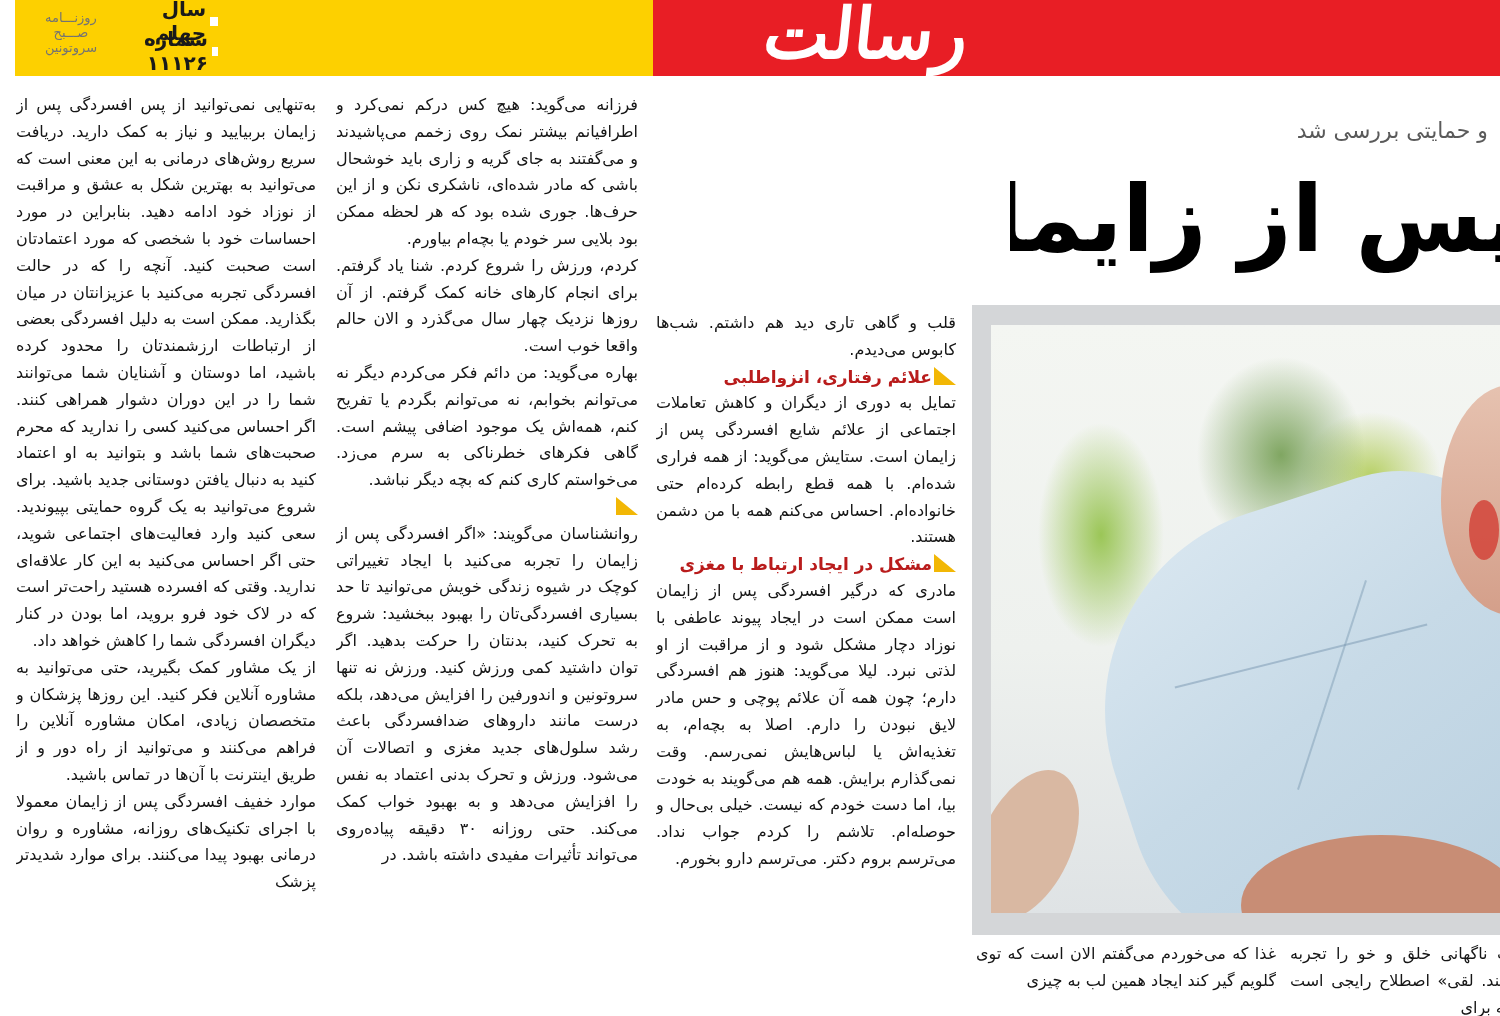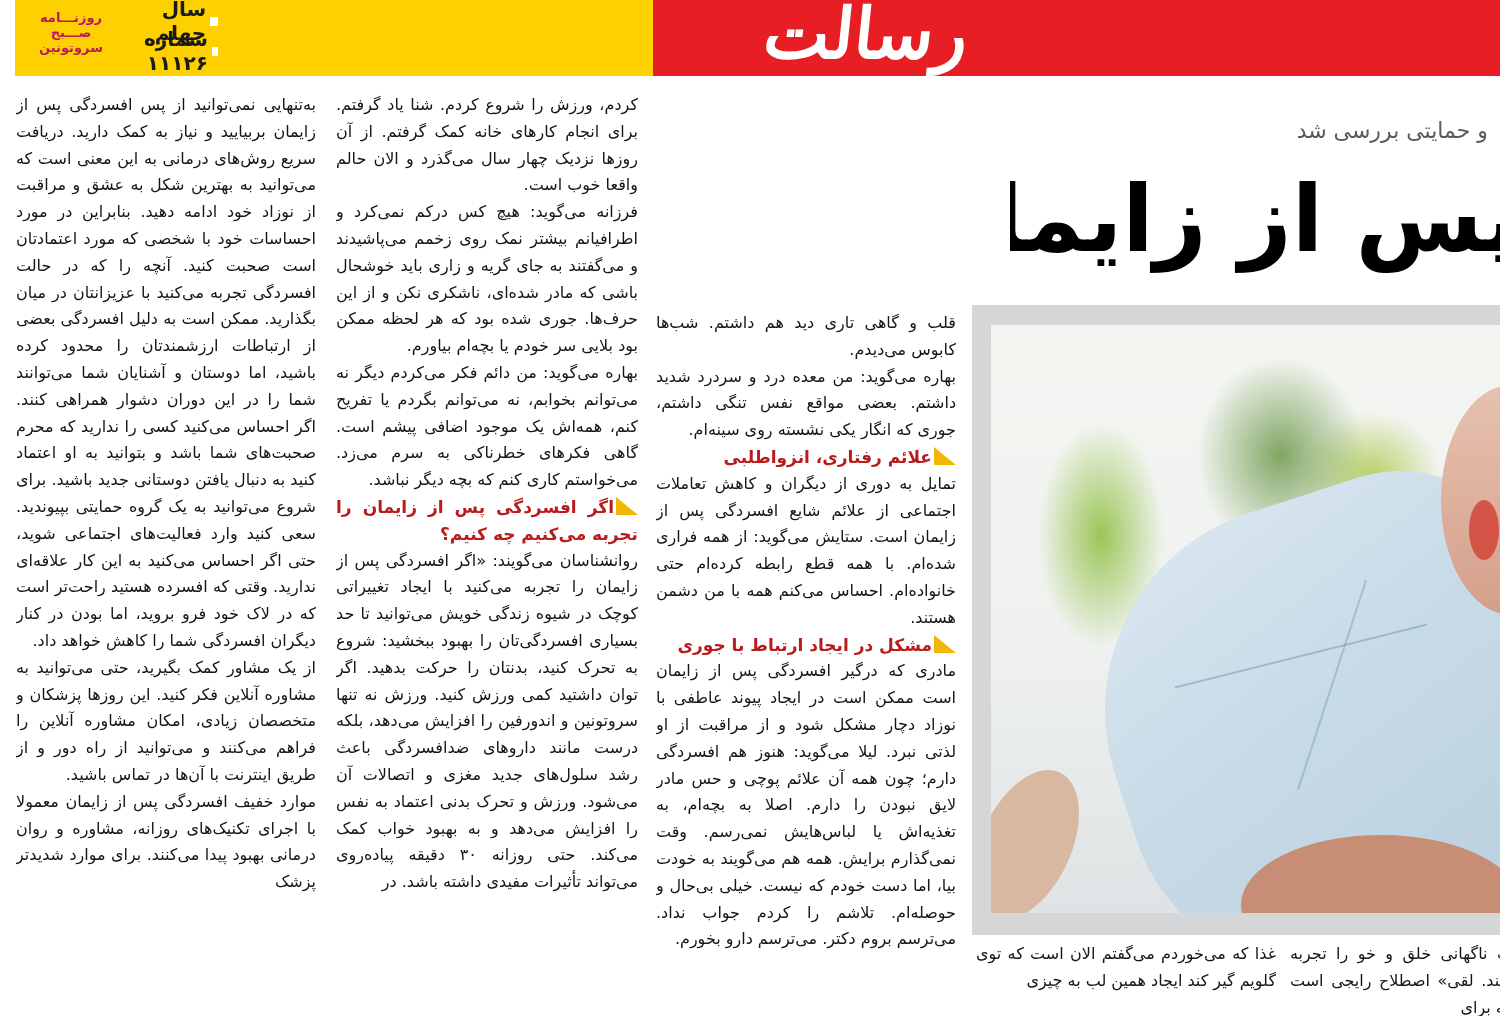--- a/index.html
+++ b/index.html
@@ -18,22 +18,22 @@
   .brand-logo {
     position: absolute; left: 668px; top: -8px; width: 300px; height: 84px;
     direction: rtl; text-align: right;
     color: #ffffff; font-family: "DejaVu Serif", serif; font-weight: bold;
     font-size: 70px; line-height: 84px; letter-spacing: -2px;
     transform: skewX(-6deg);
   }
   .paper-name {
     position: absolute; left: 36px; top: 10px; width: 70px;
     direction: rtl; text-align: center;
-    font-family: "DejaVu Sans", sans-serif; font-weight: bold; font-size: 13px;
-    line-height: 15px; color: #be185d;
+    font-family: "DejaVu Sans", sans-serif; font-weight: normal; font-size: 13px;
+    line-height: 15px; color: #737373;
   }
   .issue-info {
     position: absolute; left: 118px; top: 6px; width: 100px;
     direction: rtl; text-align: right;
     font-weight: bold; font-size: 20px; color: #1a1a1a;
   }
   .issue-row { display: flex; flex-direction: row-reverse; align-items: center; justify-content: flex-end; height: 30px; gap: 4px; }
   .issue-row .sq { display: inline-block; width: 9px; height: 9px; background: #ffffff; }
 
   
@@ -148,33 +148,32 @@
   </div>
 </div>
 
 <div class="col col-1">
   <p>به‌تنهایی نمی‌توانید از پس افسردگی پس از زایمان بربیایید و نیاز به کمک دارید. دریافت سریع روش‌های درمانی به این معنی است که می‌توانید به بهترین شکل به عشق و مراقبت از نوزاد خود ادامه دهید. بنابراین در مورد احساسات خود با شخصی که مورد اعتمادتان است صحبت کنید. آنچه را که در حالت افسردگی تجربه می‌کنید با عزیزانتان در میان بگذارید. ممکن است به دلیل افسردگی بعضی از ارتباطات ارزشمندتان را محدود کرده باشید، اما دوستان و آشنایان شما می‌توانند شما را در این دوران دشوار همراهی کنند. اگر احساس می‌کنید کسی را ندارید که محرم صحبت‌های شما باشد و بتوانید به او اعتماد کنید به دنبال یافتن دوستانی جدید باشید. برای شروع می‌توانید به یک گروه حمایتی بپیوندید. سعی کنید وارد فعالیت‌های اجتماعی شوید، حتی اگر احساس می‌کنید به این کار علاقه‌ای ندارید. وقتی که افسرده هستید راحت‌تر است که در لاک خود فرو بروید، اما بودن در کنار دیگران افسردگی شما را کاهش خواهد داد.</p>
   <p>از یک مشاور کمک بگیرید، حتی می‌توانید به مشاوره آنلاین فکر کنید. این روزها پزشکان و متخصصان زیادی، امکان مشاوره آنلاین را فراهم می‌کنند و می‌توانید از راه دور و از طریق اینترنت با آن‌ها در تماس باشید.</p>
   <p>موارد خفیف افسردگی پس از زایمان معمولا با اجرای تکنیک‌های روزانه، مشاوره و روان درمانی بهبود پیدا می‌کنند. برای موارد شدیدتر پزشک</p>
 </div>
 
 <div class="col col-2">
+  <p>فرزانه می‌گوید: هیچ کس درکم نمی‌کرد و اطرافیانم بیشتر نمک روی زخمم می‌پاشیدند و می‌گفتند به جای گریه و زاری باید خوشحال باشی که مادر شده‌ای، ناشکری نکن و از این حرف‌ها. جوری شده بود که هر لحظه ممکن بود بلایی سر خودم یا بچه‌ام بیاورم.</p>
   <p>کردم، ورزش را شروع کردم. شنا یاد گرفتم. برای انجام کارهای خانه کمک گرفتم. از آن روزها نزدیک چهار سال می‌گذرد و الان حالم واقعا خوب است.</p>
-  <p>فرزانه می‌گوید: هیچ کس درکم نمی‌کرد و اطرافیانم بیشتر نمک روی زخمم می‌پاشیدند و می‌گفتند به جای گریه و زاری باید خوشحال باشی که مادر شده‌ای، ناشکری نکن و از این حرف‌ها. جوری شده بود که هر لحظه ممکن بود بلایی سر خودم یا بچه‌ام بیاورم.</p>
   <p>بهاره می‌گوید: من دائم فکر می‌کردم دیگر نه می‌توانم بخوابم، نه می‌توانم بگردم یا تفریح کنم، همه‌اش یک موجود اضافی پیشم است. گاهی فکرهای خطرناکی به سرم می‌زد. می‌خواستم کاری کنم که بچه دیگر نباشد.</p>
-  <p class="subhead"><span class="tri"></span><span>اگر افسردگی پس از زایمان را تجربه می‌کنیم چه کنیم؟</span></p>
+  <p class="subhead"><span class="tri"></span></p>
   <p>روانشناسان می‌گویند: «اگر افسردگی پس از زایمان را تجربه می‌کنید با ایجاد تغییراتی کوچک در شیوه زندگی خویش می‌توانید تا حد بسیاری افسردگی‌تان را بهبود ببخشید: شروع به تحرک کنید، بدنتان را حرکت بدهید. اگر توان داشتید کمی ورزش کنید. ورزش نه تنها سروتونین و اندورفین را افزایش می‌دهد، بلکه درست مانند داروهای ضدافسردگی باعث رشد سلول‌های جدید مغزی و اتصالات آن می‌شود. ورزش و تحرک بدنی اعتماد به نفس را افزایش می‌دهد و به بهبود خواب کمک می‌کند. حتی روزانه ۳۰ دقیقه پیاده‌روی می‌تواند تأثیرات مفیدی داشته باشد. در</p>
 </div>
 
 <div class="col col-3">
   <p>قلب و گاهی تاری دید هم داشتم. شب‌ها کابوس می‌دیدم.</p>
-  <p>بهاره می‌گوید: من معده درد و سردرد شدید داشتم. بعضی مواقع نفس تنگی داشتم، جوری که انگار یکی نشسته روی سینه‌ام.</p>
   <p class="subhead"><span class="tri"></span><span>علائم رفتاری، انزواطلبی</span></p>
   <p>تمایل به دوری از دیگران و کاهش تعاملات اجتماعی از علائم شایع افسردگی پس از زایمان است. ستایش می‌گوید: از همه فراری شده‌ام. با همه قطع رابطه کرده‌ام حتی خانواده‌ام. احساس می‌کنم همه با من دشمن هستند.</p>
-  <p class="subhead"><span class="tri"></span><span>مشکل در ایجاد ارتباط با جوری</span></p>
+  <p class="subhead"><span class="tri"></span><span>مشکل در ایجاد ارتباط با مغزی</span></p>
   <p>مادری که درگیر افسردگی پس از زایمان است ممکن است در ایجاد پیوند عاطفی با نوزاد دچار مشکل شود و از مراقبت از او لذتی نبرد. لیلا می‌گوید: هنوز هم افسردگی دارم؛ چون همه آن علائم پوچی و حس مادر لایق نبودن را دارم. اصلا به بچه‌ام، به تغذیه‌اش یا لباس‌هایش نمی‌رسم. وقت نمی‌گذارم برایش. همه هم می‌گویند به خودت بیا، اما دست خودم که نیست. خیلی بی‌حال و حوصله‌ام. تلاشم را کردم جواب نداد. می‌ترسم بروم دکتر. می‌ترسم دارو بخورم.</p>
 </div>
 
 <div class="kicker"><span class="kicker-inner">و حمایتی بررسی شد</span></div>
 <div class="headline"><span>پس از زایمان</span></div>
 
 <div class="photo-frame"></div>
 <div class="photo">
   <div class="hand"></div>
   <div class="blanket"></div>

